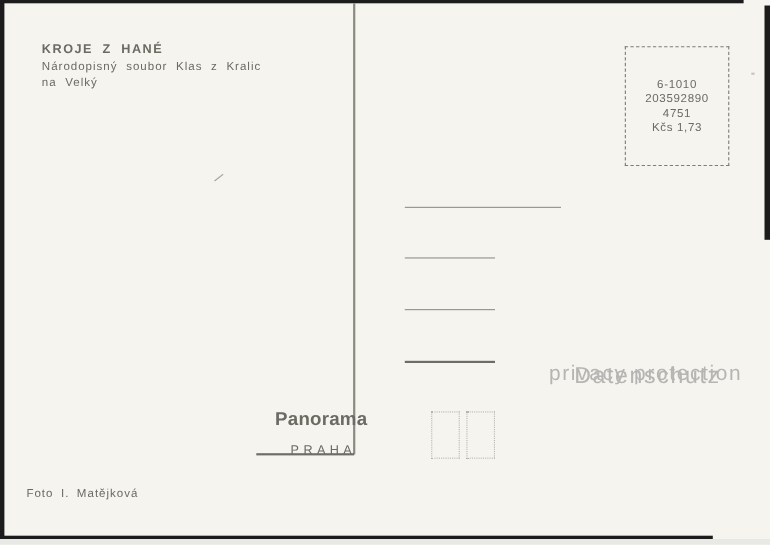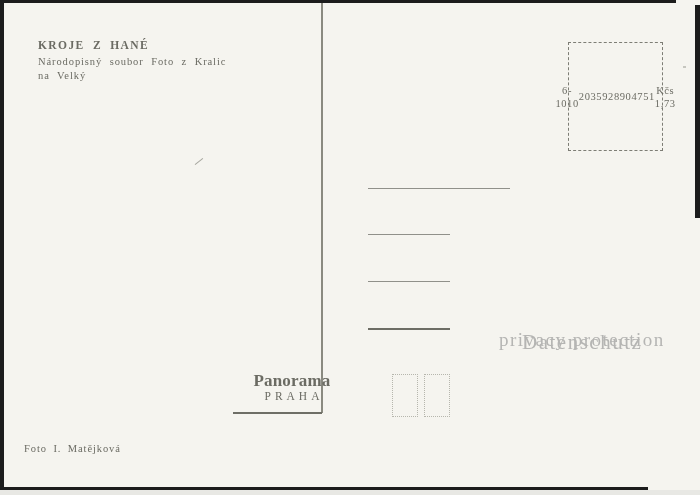--- a/index.html
+++ b/index.html
@@ -1,50 +1,50 @@
 <!DOCTYPE html>
 <html><head>
 <meta charset="utf-8">
 <style>
   html,body{margin:0;padding:0;}
   body{background:#e8e8e4;}
   .card{
     position:relative;width:700px;height:490px;
     background:#f5f4ef;overflow:hidden;
-    font-family:Liberation Serif, serif;
+    font-family:Liberation Sans, sans-serif;
     color:#6b6b63;
   }
   
   .edge{position:absolute;background:#1c1c1c;}
   .edge-top{left:0;top:0;width:676px;height:3px;}
   .edge-left{left:0;top:0;width:4px;height:495px;}
   .edge-bottom{left:0;top:487px;width:648px;height:8px;}
   .edge-right{left:695px;top:5px;width:5px;height:213px;}
 
   
   .title-block{position:absolute;left:38px;top:39px;}
   .card-title{font-size:11.5px;font-weight:bold;letter-spacing:1.4px;word-spacing:4px;margin:0 0 4px 0;}
   .card-subtitle{font-size:10.5px;letter-spacing:0.9px;word-spacing:4px;line-height:13.5px;margin:0;}
 
   
   .stamp-box{
     position:absolute;left:568px;top:42px;width:95px;height:109px;
     border:1.5px dashed #7d7d75;box-sizing:border-box;
-    display:flex;flex-direction:row;justify-content:center;align-items:center;
+    display:flex;flex-direction:column;justify-content:center;align-items:center;
   }
   .stamp-line{font-size:10.5px;line-height:13px;letter-spacing:0.6px;text-align:center;}
 
   
   .divider-vertical{position:absolute;left:321px;top:3px;width:1.5px;height:410px;background:#8a8a80;}
   .logo-underline{position:absolute;left:233px;top:412px;width:89px;height:1.8px;background:#6e6e66;}
 
   
   .publisher{position:absolute;left:248px;top:372px;width:88px;text-align:center;}
   .publisher-name{font-size:17px;font-weight:bold;letter-spacing:0.2px;line-height:18px;}
-  .publisher-city{font-size:11.5px;letter-spacing:4px;line-height:12px;margin-top:0px;padding-left:4px;}
+  .publisher-city{font-size:11.5px;letter-spacing:4px;line-height:12px;margin-top:14px;padding-left:4px;}
 
   
   .addr{position:absolute;background:#90908a;height:1.2px;}
   .addr-1{left:368px;top:188px;width:142px;}
   .addr-2{left:368px;top:234px;width:82px;}
   .addr-3{left:368px;top:281px;width:82px;}
   .addr-4{left:368px;top:328px;width:82px;height:2.2px;background:#6d6d65;}
 
   
   .postal-box{position:absolute;top:374px;width:26px;height:43px;border:1.2px dotted #b6b6ad;box-sizing:border-box;}
@@ -69,21 +69,21 @@
 
 <div class="card">
 
   <div class="edge edge-top"></div>
   <div class="edge edge-left"></div>
   <div class="edge edge-bottom"></div>
   <div class="edge edge-right"></div>
 
   <div class="title-block">
     <div class="card-title">KROJE Z HANÉ</div>
-    <div class="card-subtitle">Národopisný soubor Foto z Kralic</div>
+    <div class="card-subtitle">Národopisný soubor Klas z Kralic</div>
     <div class="card-subtitle">na Velký</div>
   </div>
 
   <div class="stamp-box">
     <div class="stamp-line">6-1010</div>
     <div class="stamp-line">203592890</div>
     <div class="stamp-line">4751</div>
     <div class="stamp-line">Kčs 1,73</div>
   </div>
 

